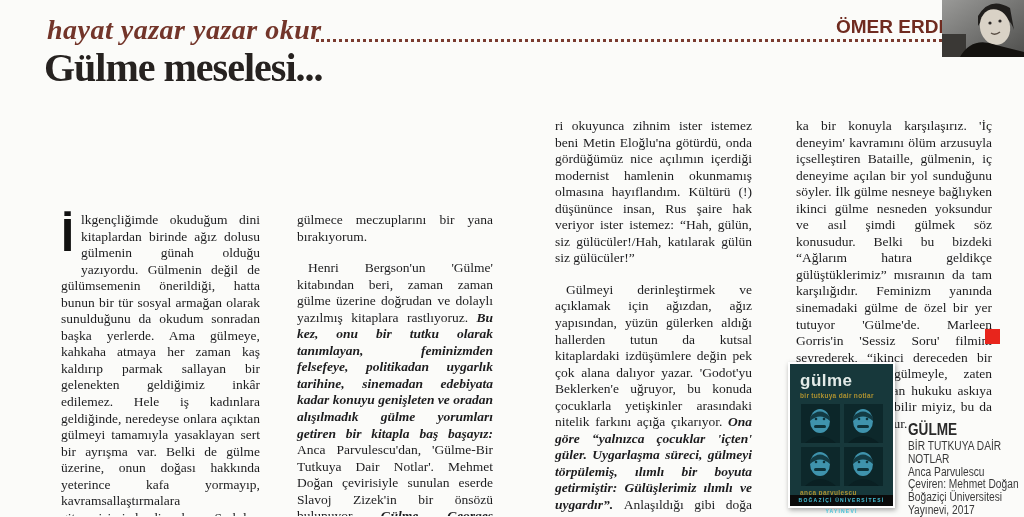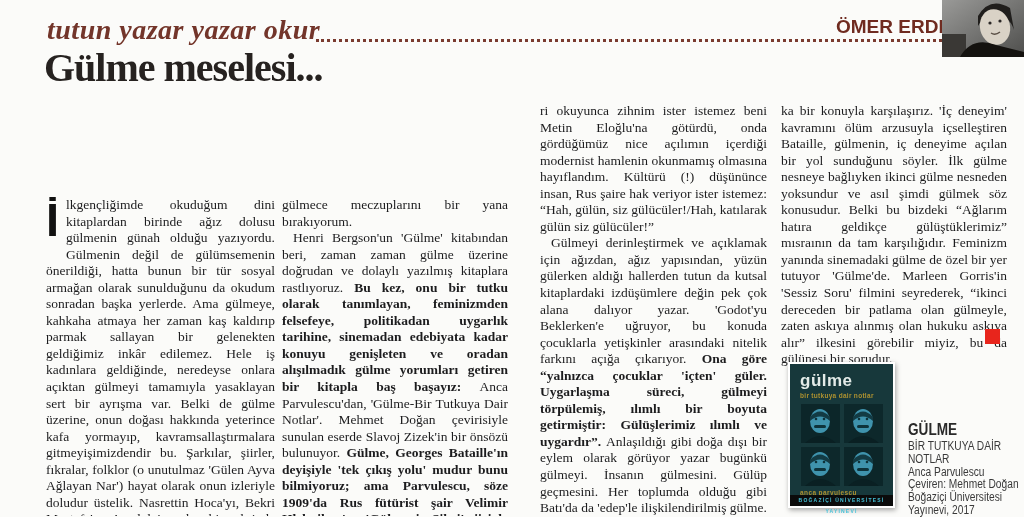--- a/index.html
+++ b/index.html
@@ -18,23 +18,23 @@
          font-weight:700;font-size:40px;color:#262220;letter-spacing:-1px;}
   .lede{position:absolute;left:46px;top:97px;width:470px;margin:0;
         font-family:"Liberation Sans",sans-serif;font-size:17.5px;line-height:21.5px;color:#8e8e8e;}
   
   .col{position:absolute;font-size:13.5px;line-height:16.55px;color:#1c1c1e;
        text-align:justify;overflow:hidden;}
   .c1{left:46px;top:197px;width:229px;height:319px;}
   .c2{left:282px;top:197px;width:226px;height:319px;}
   .c3{left:540px;top:103px;width:227px;height:413px;}
   .c4{left:781px;top:103px;width:226px;height:413px;}
-  .para{margin:0;}
+  .para{margin:15px;}
   .ind{text-indent:11px;}
-  .b{font-weight:700;}
+  .b{font-weight:700;font-style:italic;}
   .dropcap{float:left;font-family:"Liberation Sans",sans-serif;font-weight:700;
            font-size:47px;line-height:40px;height:47px;margin:3px 7px 0 0;color:#111;}
   
   .end-marker{position:absolute;left:985px;top:329px;width:15px;height:15px;background:#e8251c;}
   
   .cover{position:absolute;left:788px;top:362px;width:103px;height:142px;background:#17383b;
          border:2px solid #fff;box-shadow:1px 2px 5px rgba(0,0,0,.35);}
   .cover-title{font-family:"Liberation Sans",sans-serif;font-weight:700;font-size:17px;
                color:#e3ebe8;margin:7px 0 0 10px;letter-spacing:.5px;}
   .cover-sub{font-family:"Liberation Sans",sans-serif;font-weight:700;font-size:6.5px;
@@ -50,21 +50,21 @@
   .info{position:absolute;left:908px;top:421px;width:132px;transform:scaleX(.85);
         transform-origin:0 0;font-family:"Liberation Sans",sans-serif;color:#3a3a3a;}
   .info-title{font-weight:700;font-size:16px;color:#292929;line-height:17px;margin:0 0 2px 0;}
   .info-line{font-size:12px;line-height:12.8px;margin:0;}
 </style>
 </head>
 <body>
 
 <div id="page">
 
-  <div class="kicker">tutun yazar yazar okur</div>
+  <div class="kicker">hayat yazar yazar okur</div>
   <div class="dotted-rule"></div>
   <div class="author-name">ÖMER ERDEM</div>
   <div class="author-photo">
     <svg width="82" height="57" viewBox="0 0 82 57">
       <defs>
         <linearGradient id="pg" x1="0" y1="0" x2="1" y2="1">
           <stop offset="0" stop-color="#9a9a98"></stop>
             <stop offset="1" stop-color="#4e4e4c"></stop>
         </linearGradient>
       </defs>

